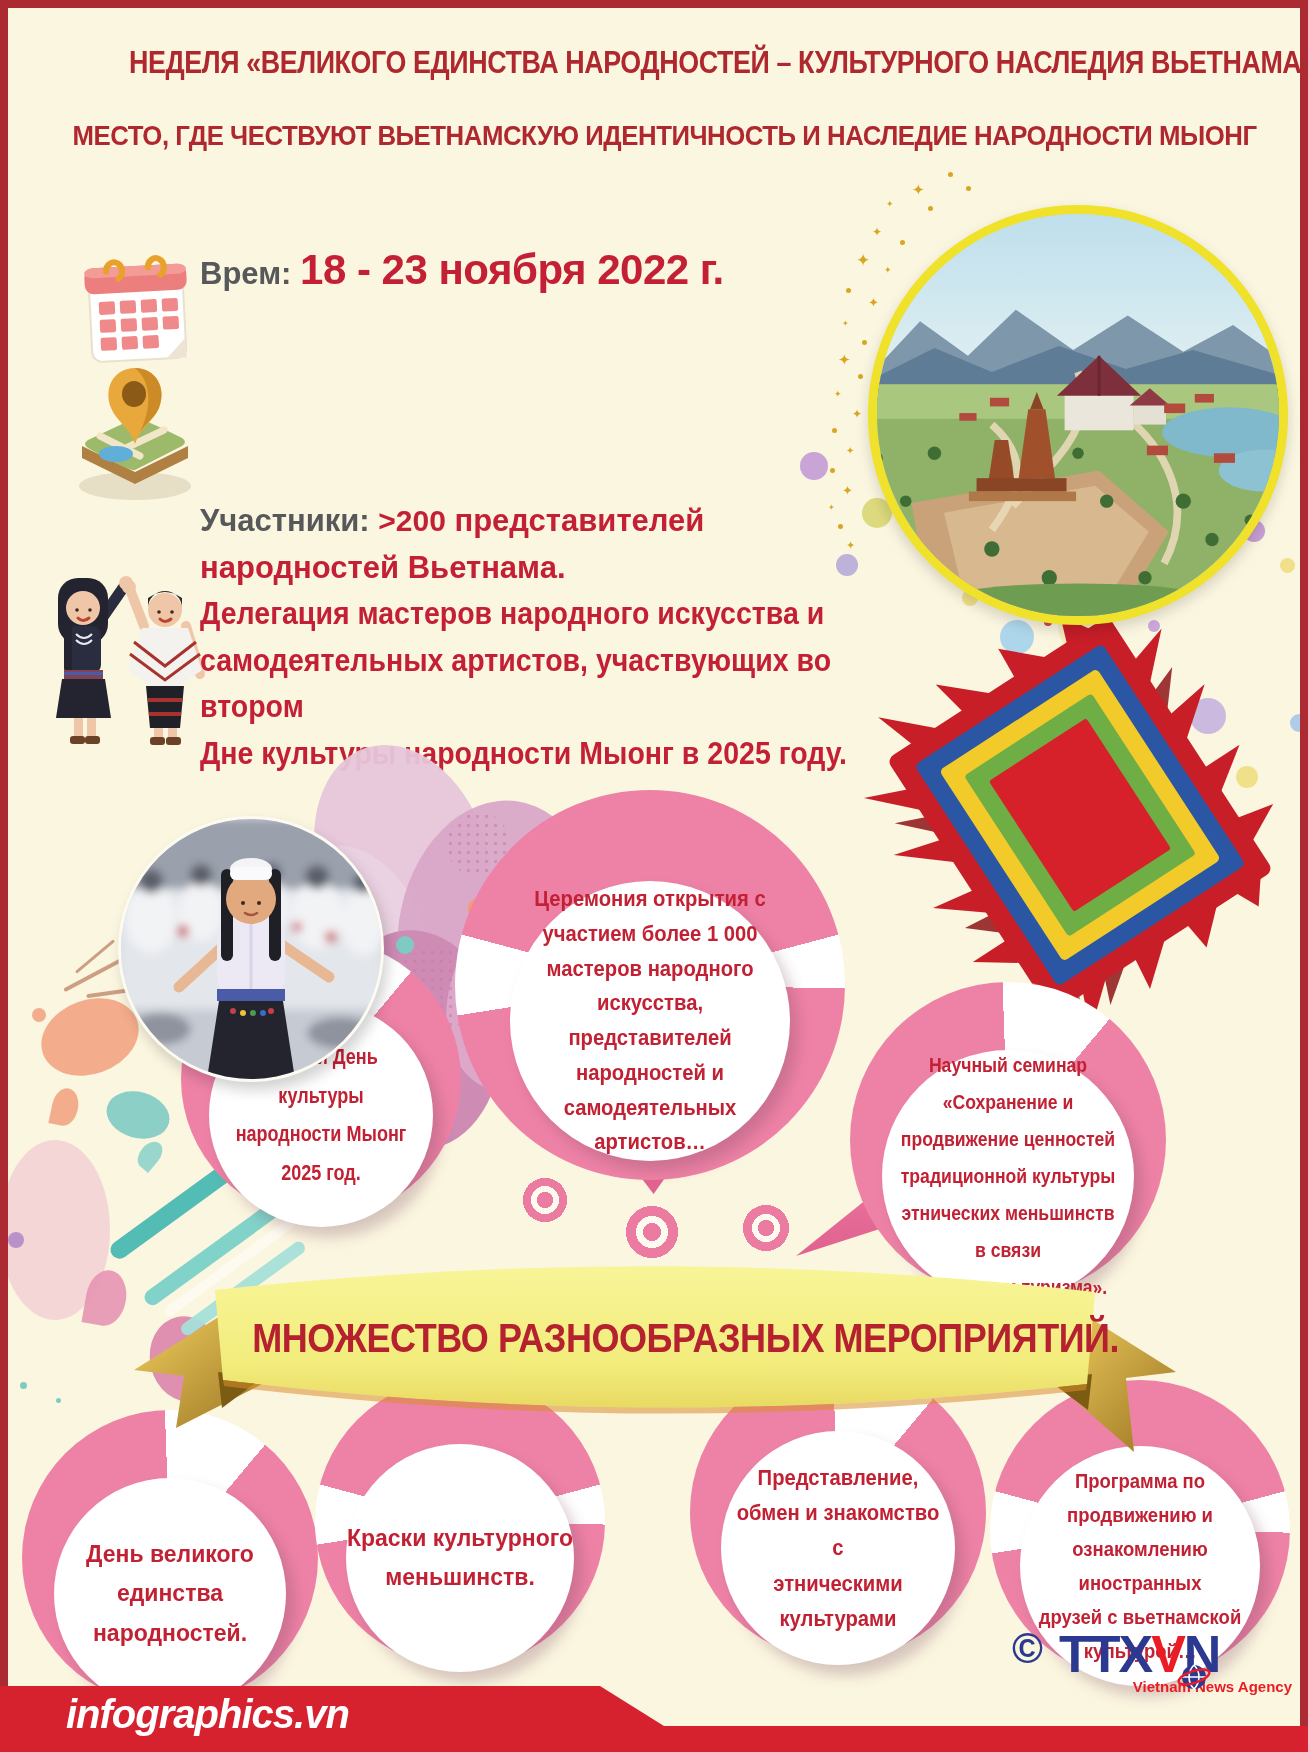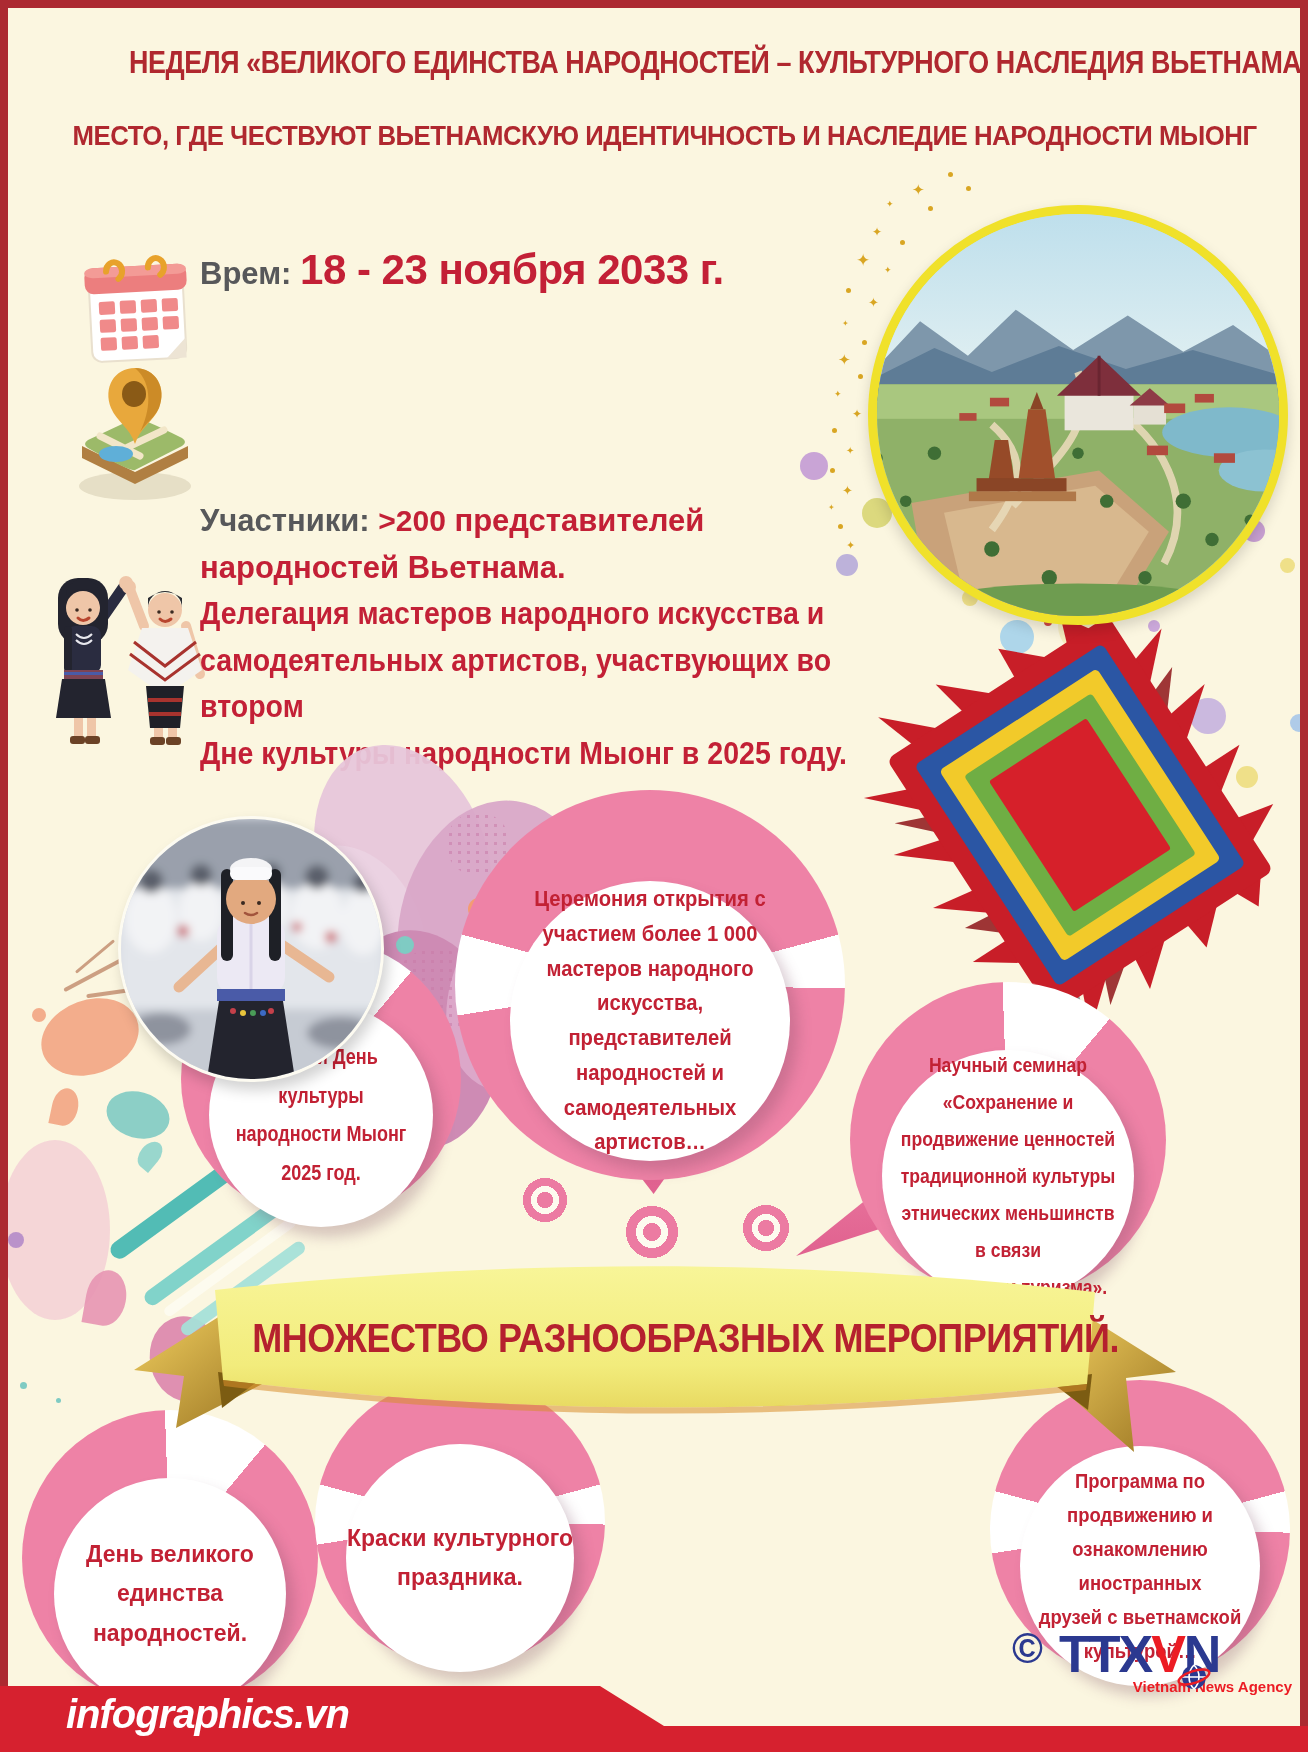--- a/index.html
+++ b/index.html
@@ -164,21 +164,21 @@
           <rect x="17" y="88" width="16" height="13" rx="2"></rect>
             <rect x="38" y="88" width="16" height="13" rx="2"></rect>
             <rect x="59" y="88" width="16" height="13" rx="2"></rect>
         </g>
       </g>
     </svg>
   </div>
 
   <p class="abs info-time" style="margin:0;">
     <span class="label">Врем:</span>
-    <span class="date">18 - 23 ноября 2033 г.</span>
+    <span class="date">18 - 23 ноября 2022 г.</span>
   </p>
 
   <div class="abs" style="left:70px;top:362px;width:130px;height:145px;">
     <svg viewBox="0 0 130 145" width="130" height="145">
       <ellipse cx="65" cy="124" rx="56" ry="14" fill="#E6DFC6"></ellipse>
       <path d="M12,84 L12,96 L65,122 L118,96 L118,84 L65,110 Z" fill="#B07F42"></path>
       <path d="M65,56 Q72,56 112,76 Q118,80 112,84 L65,108 Q60,110 18,86 Q12,82 18,78 Z" fill="#9CBA69"></path>
       <path d="M30,74 L70,94 M94,68 L56,86" stroke="#F2E6C8" stroke-width="7" fill="none" stroke-linecap="round"></path>
       <ellipse cx="46" cy="92" rx="17" ry="8" fill="#5FAFD8"></ellipse>
       <path d="M65,6 C86,6 97,26 89,46 C83,60 70,66 65,82 C60,66 47,60 41,46 C33,26 44,6 65,6 Z" fill="#E8A83C"></path>
@@ -460,21 +460,29 @@
   <div class="abs ring pinring" style="left:22px;top:1410px;width:296px;height:296px;z-index:4;--p:0;">
     <div class="inner" style="left:32px;top:32px;width:232px;height:232px;">
       <div class="txt" style="font-size:23px;line-height:1.7;">День великого
 единства
 народностей.</div>
     </div>
   </div>
   <div class="abs ring pinring2" style="left:315px;top:1377px;width:290px;height:290px;z-index:4;">
     <div class="inner" style="left:31px;top:31px;width:228px;height:228px;">
       <div class="txt" style="font-size:23px;line-height:1.7;">Краски культурного
-праздника.</div>
+меньшинств.</div>
+    </div>
+  </div>
+  <div class="abs ring pinring" style="left:690px;top:1364px;width:296px;height:296px;z-index:4;">
+    <div class="inner" style="left:31px;top:31px;width:234px;height:234px;">
+      <div class="txt fit92" style="font-size:22px;line-height:1.6;">Представление,
+обмен и знакомство с
+этническими
+культурами</div>
     </div>
   </div>
   <div class="abs ring pinring2" style="left:990px;top:1380px;width:300px;height:300px;z-index:4;">
     <div class="inner" style="left:30px;top:30px;width:240px;height:240px;">
       <div class="txt fit88" style="font-size:21px;line-height:1.62;">Программа по
 продвижению и
 ознакомлению иностранных
 друзей с вьетнамской
 культурой…</div>
     </div>

